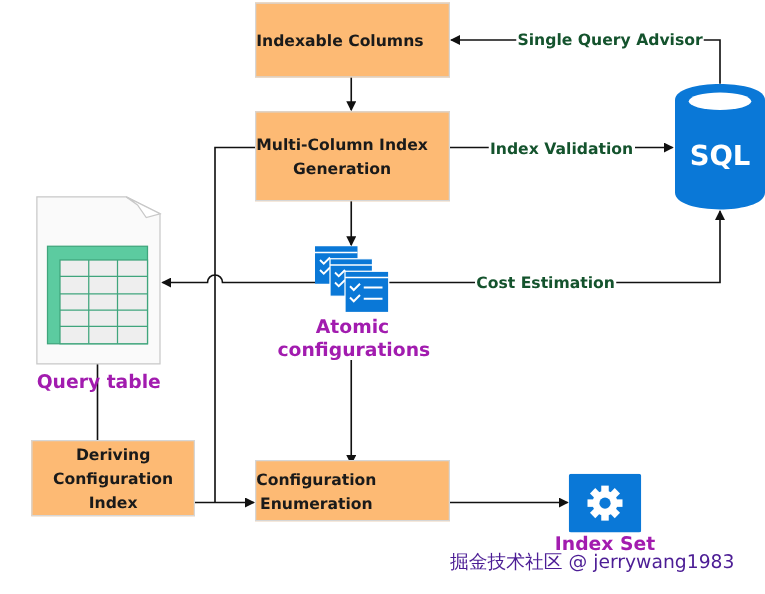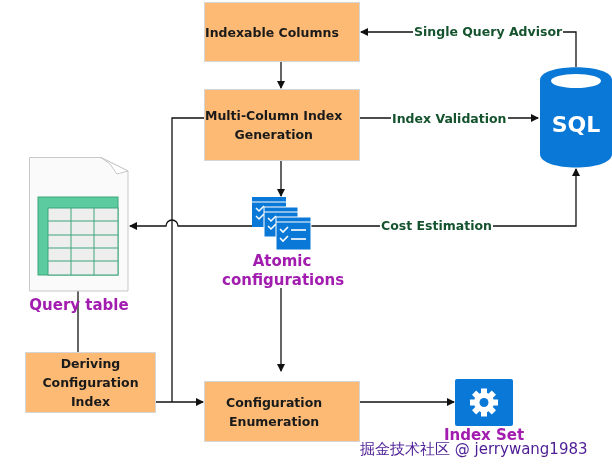--- a/index.html
+++ b/index.html
@@ -60,21 +60,21 @@
   </div>
 </div>
 
 <div class="box" style="left:1px; top:352px; width:131px; height:61px;margin-left:24px;">
   <div>
     <div>Deriving</div>
     <div>Configuration Index</div>
   </div>
 </div>
 
-<div class="box" style="left:204px; top:381px; width:156px; height:61px;padding-left:21px;">
+<div class="box" style="left:204px; top:368px; width:156px; height:49px;">
   <div>
     <div>Configuration</div>
     <div>Enumeration</div>
   </div>
 </div>
 
 <div class="lbl" style="left:413px; top:24px;">Single Query Advisor</div>
 <div class="lbl" style="left:391px; top:111px;">Index Validation</div>
 <div class="lbl" style="left:380px; top:218px;">Cost Estimation</div>
 

